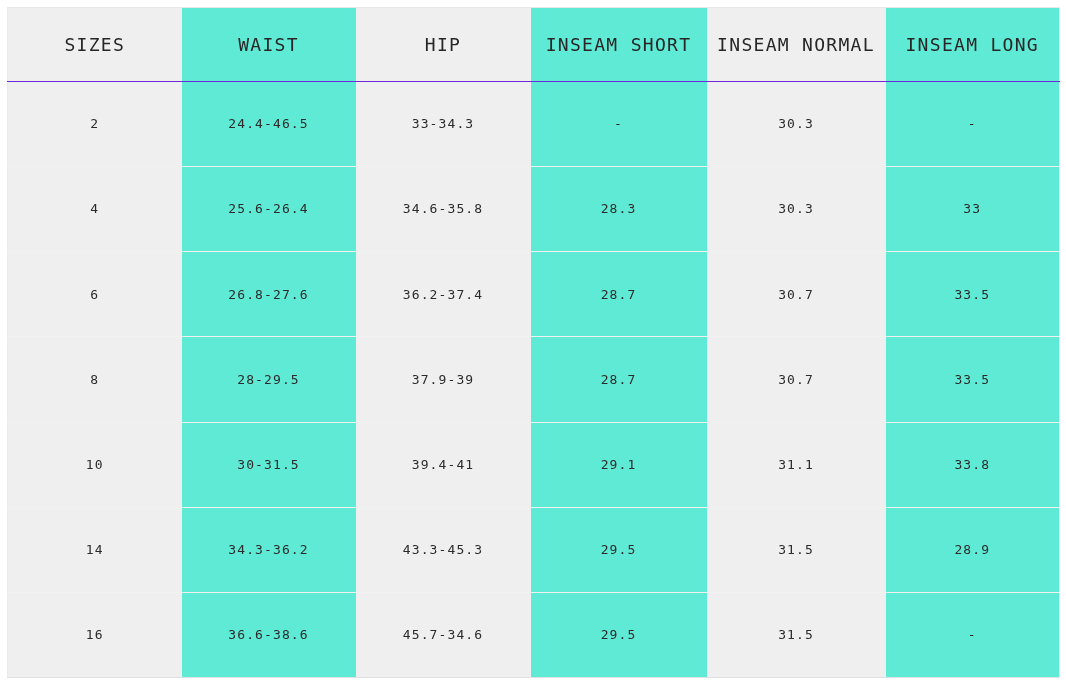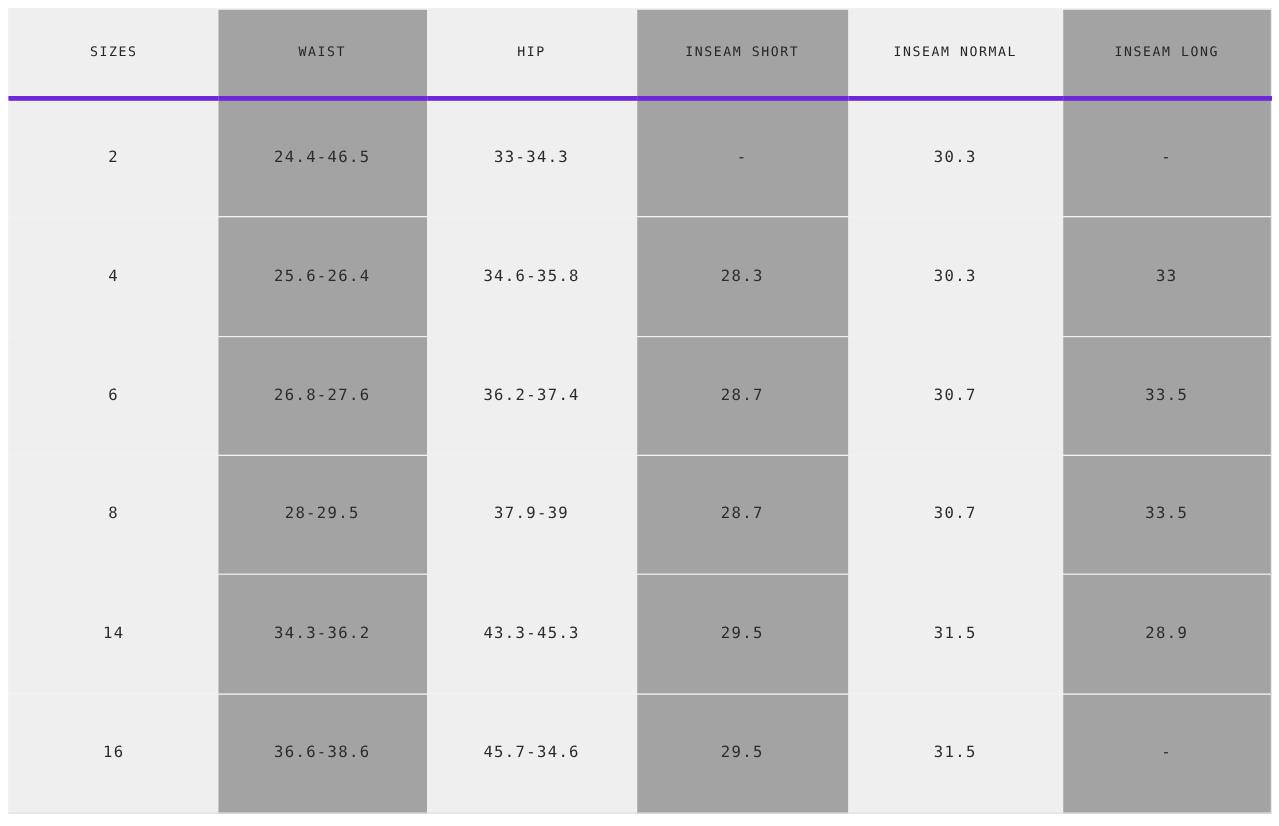--- a/index.html
+++ b/index.html
@@ -55,43 +55,43 @@
     line-height: 1.2;
     color: #2b2b2b;
     letter-spacing: 1.1px;
     font-weight: 400;
     padding: 0 4px;
     border: 0;
   }
 
   table.size-table thead th {
     height: 74px;
-    font-size: 11px;
+    font-size: 18px;
     letter-spacing: 1.3px;
     color: #262626;
-    border-bottom: 4px solid #6d28d9;
+    border-bottom: 1px solid #6d28d9;
   }
 
   table.size-table tbody td {
     height: 74.5px;
     border-top: 1px solid #f1f1f1;
   }
 
   table.size-table tbody tr:first-child td {
     border-top: 0;
   }
 
   
   table.size-table th.shade,
   table.size-table td.shade {
     background: #efefef;
   }
   table.size-table th.plain,
   table.size-table td.plain {
-    background: #a3a3a3;
+    background: #5eead4;
   }
 
   td.dash { letter-spacing: 0; }
 </style>
 </head>
 <body>
 
 <div class="page">
   <div class="size-table-wrap">
     <table class="size-table">
@@ -140,20 +140,28 @@
         </tr>
         <tr>
           <td class="shade">8</td>
           <td class="plain">28-29.5</td>
           <td class="shade">37.9-39</td>
           <td class="plain">28.7</td>
           <td class="shade">30.7</td>
           <td class="plain">33.5</td>
         </tr>
         <tr>
+          <td class="shade">10</td>
+          <td class="plain">30-31.5</td>
+          <td class="shade">39.4-41</td>
+          <td class="plain">29.1</td>
+          <td class="shade">31.1</td>
+          <td class="plain">33.8</td>
+        </tr>
+        <tr>
           <td class="shade">14</td>
           <td class="plain">34.3-36.2</td>
           <td class="shade">43.3-45.3</td>
           <td class="plain">29.5</td>
           <td class="shade">31.5</td>
           <td class="plain">28.9</td>
         </tr>
         <tr>
           <td class="shade">16</td>
           <td class="plain">36.6-38.6</td>

